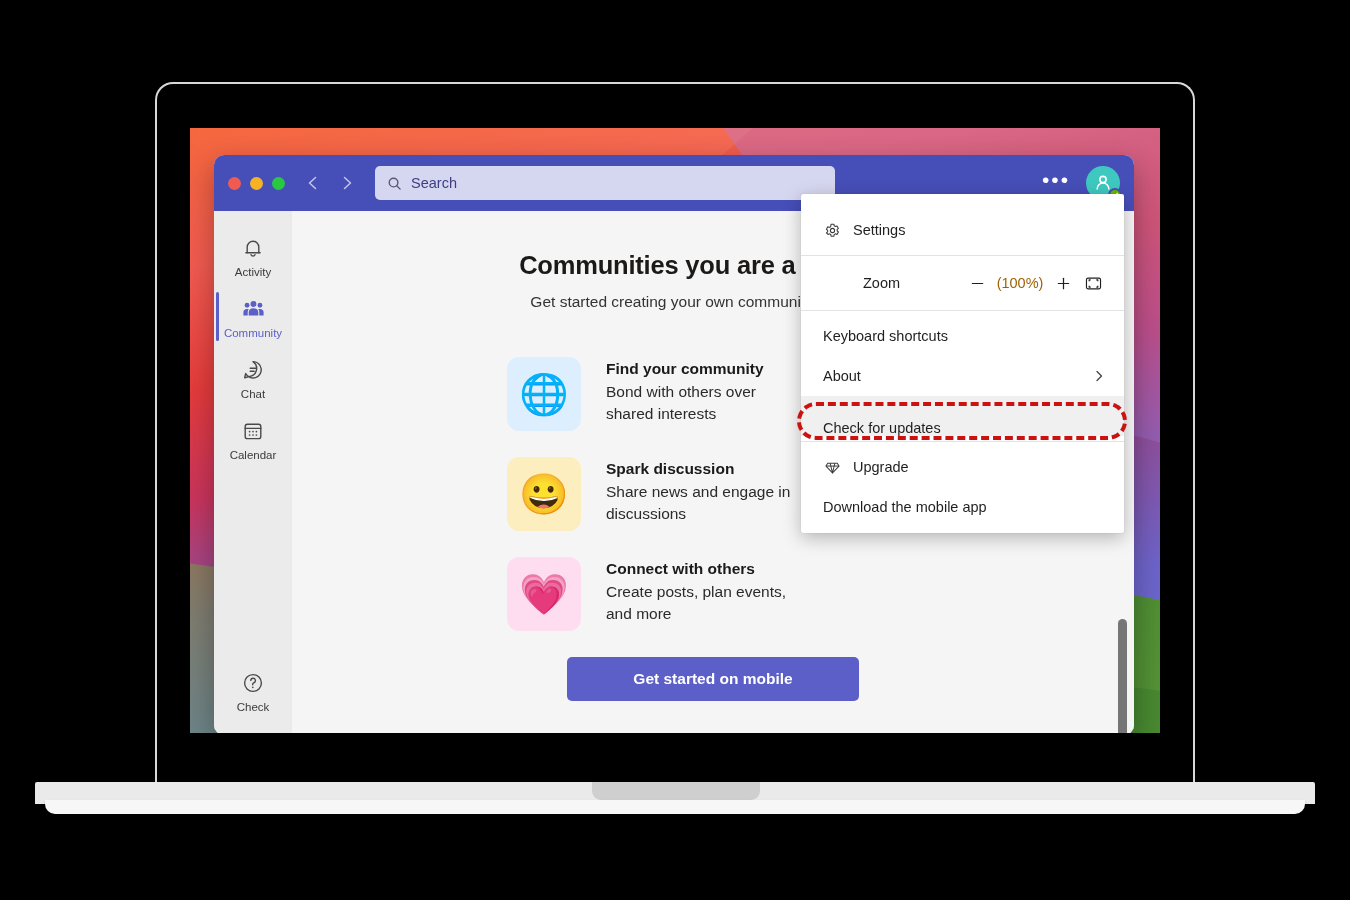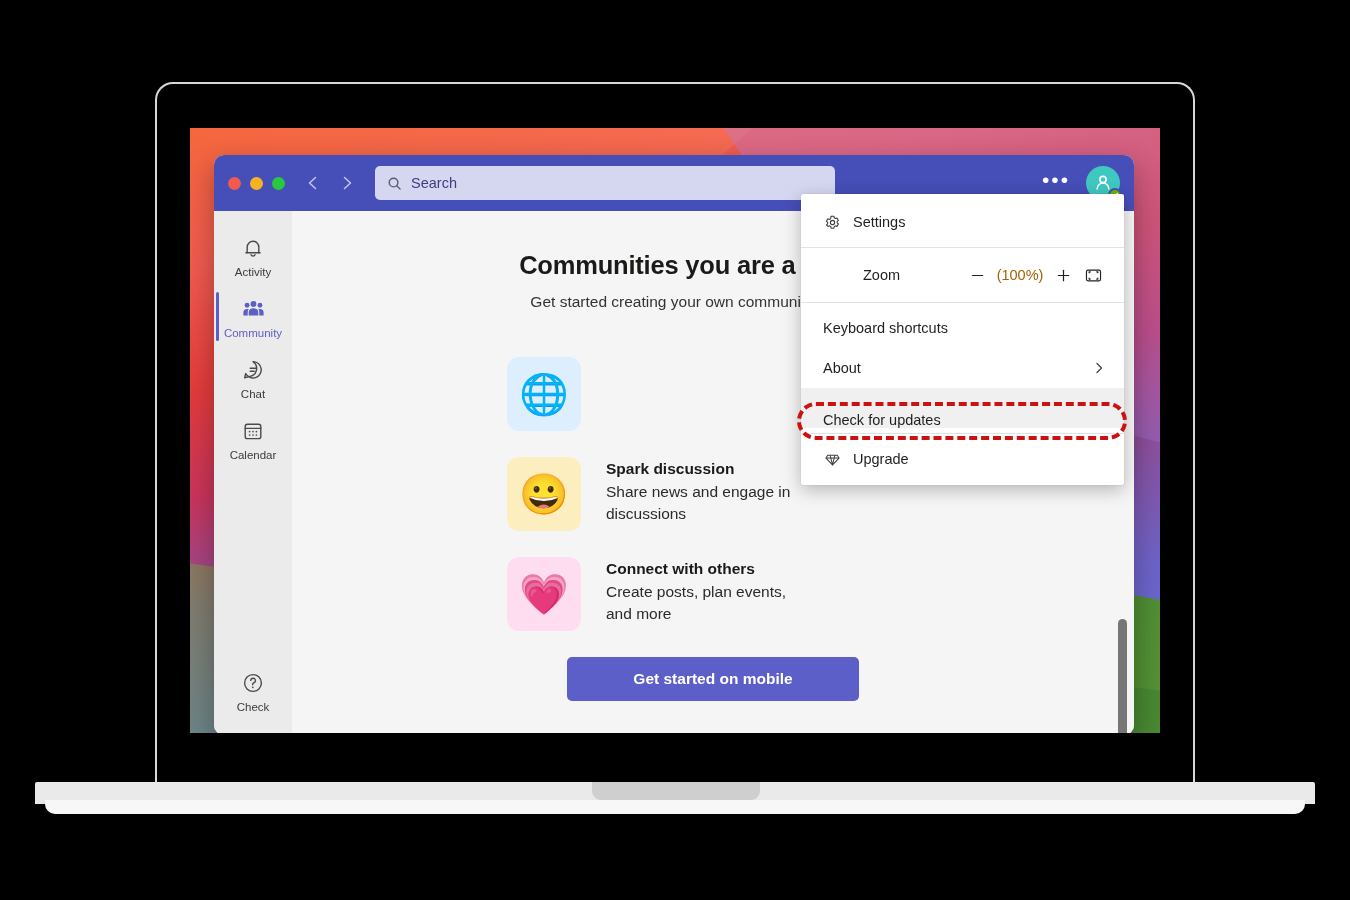--- a/index.html
+++ b/index.html
@@ -235,21 +235,21 @@
   }
 
   
   .menu {
     position: absolute;
     left: 801px; top: 194px;
     width: 323px;
     background: #fff;
     border-radius: 2px;
     box-shadow: 0 5px 18px rgba(0,0,0,.26), 0 0 1px rgba(0,0,0,.25);
-    padding: 8px 0 6px 0;
+    padding: 16px 0 6px 0;
     z-index: 40;
     font-family: "Liberation Sans", sans-serif;
   }
   .mi {
     display: flex; align-items: center;
     height: 40px;
     padding: 0 18px 0 22px;
     font-size: 14.5px; color: #1f1f1f;
     cursor: pointer;
     gap: 12px;
@@ -421,20 +421,24 @@
 
         <div class="content">
           <div class="c-inner">
             <div class="headline">Communities you are a part of w</div>
             <div class="subhead">Get started creating your own community by downloa</div>
 
             <div class="features">
 
               <div class="feature">
                 <div class="fi-tile f-blue">🌐</div>
+                <div class="f-txt">
+                  <div class="f-title">Find your community</div>
+                  <div class="f-desc">Bond with others over shared interests</div>
+                </div>
               </div>
 
               <div class="feature">
                 <div class="fi-tile f-yellow">😀</div>
                 <div class="f-txt">
                   <div class="f-title">Spark discussion</div>
                   <div class="f-desc">Share news and engage in discussions</div>
                 </div>
               </div>
 
@@ -523,17 +527,20 @@
       <span class="micon">
         <svg width="17" height="17" viewBox="0 0 20 20" fill="none" stroke="currentColor" stroke-width="1.2" stroke-linejoin="round">
           <path d="M4.4 5h11.2l2.1 3.3L10 16.4 2.3 8.3z"></path>
           <path d="M2.3 8.3h15.4"></path>
           <path d="M7.2 5 10 16.4 12.8 5"></path>
         </svg>
       </span>
       <span class="mlabel">Upgrade</span>
     </div>
 
+    <div class="mi">
+      <span class="mlabel">Download the mobile app</span>
+    </div>
   </div>
 
   <div class="hl-ring"></div>
 
 </div>
 
 </body></html>

